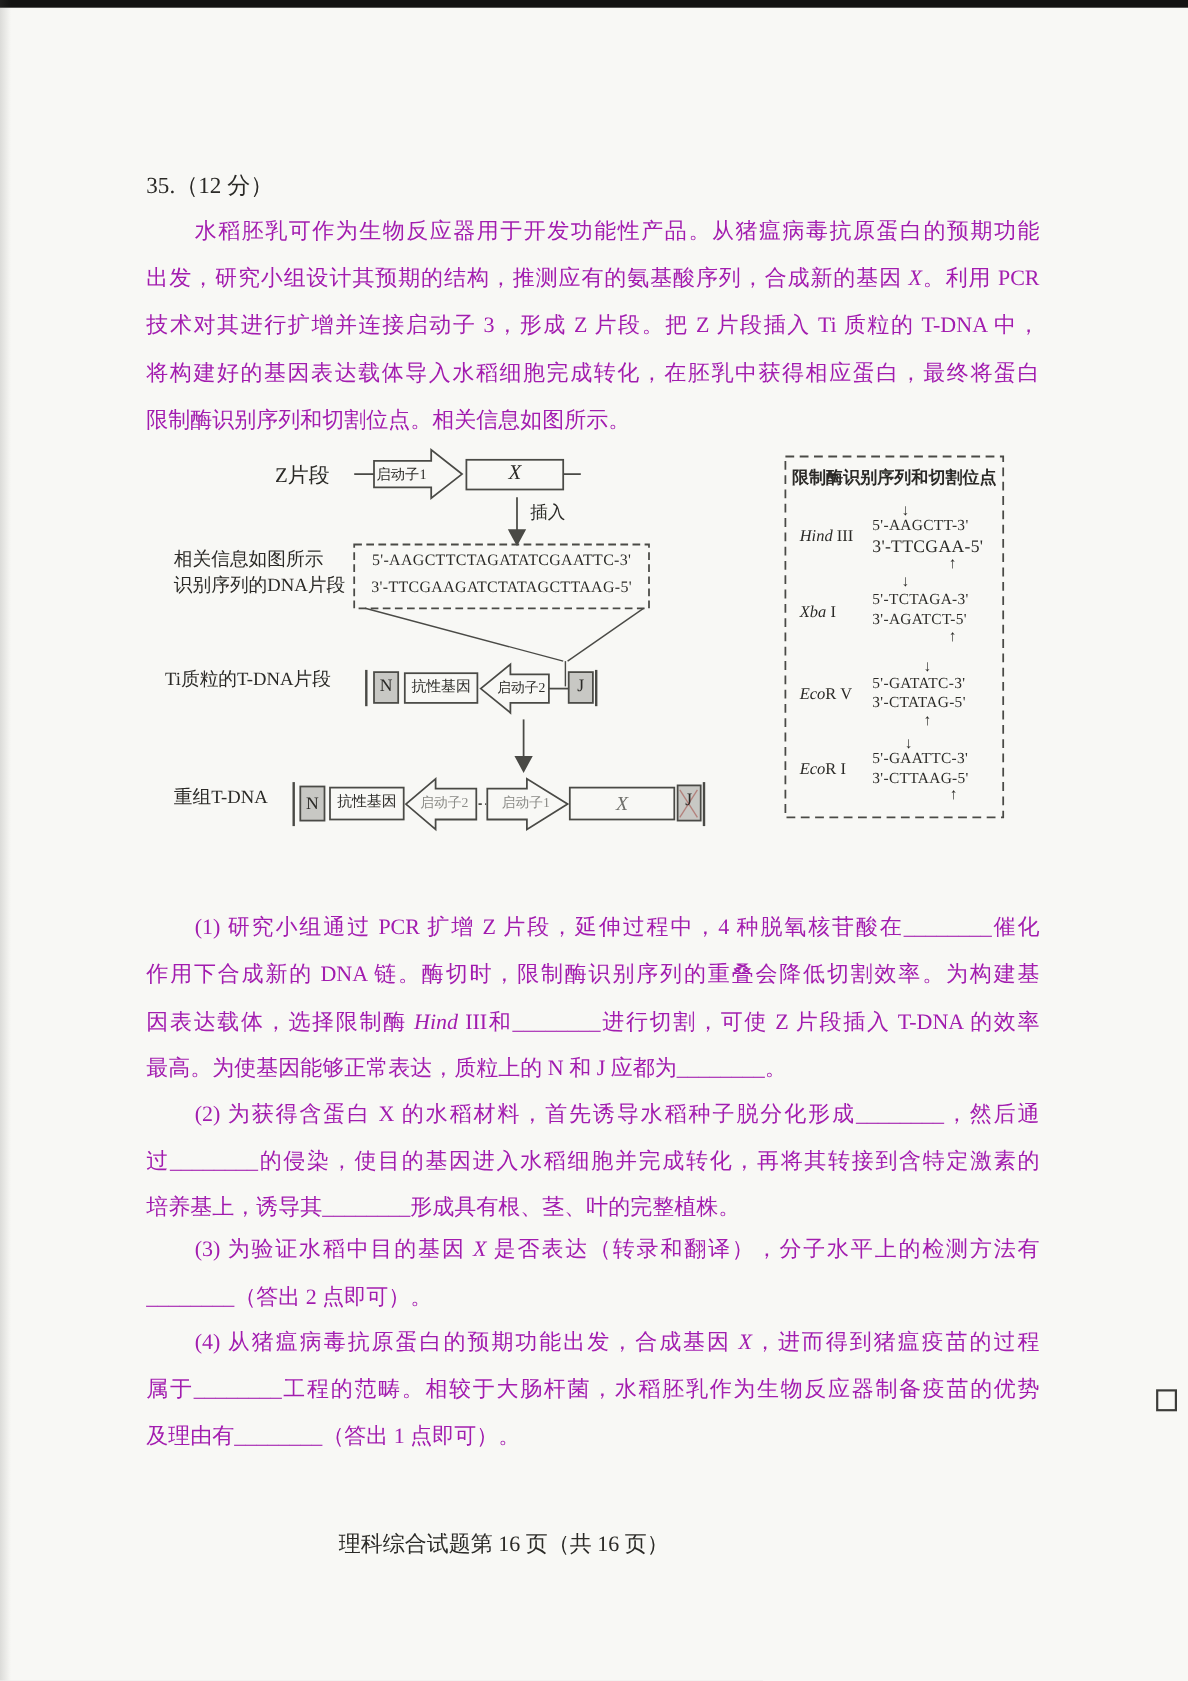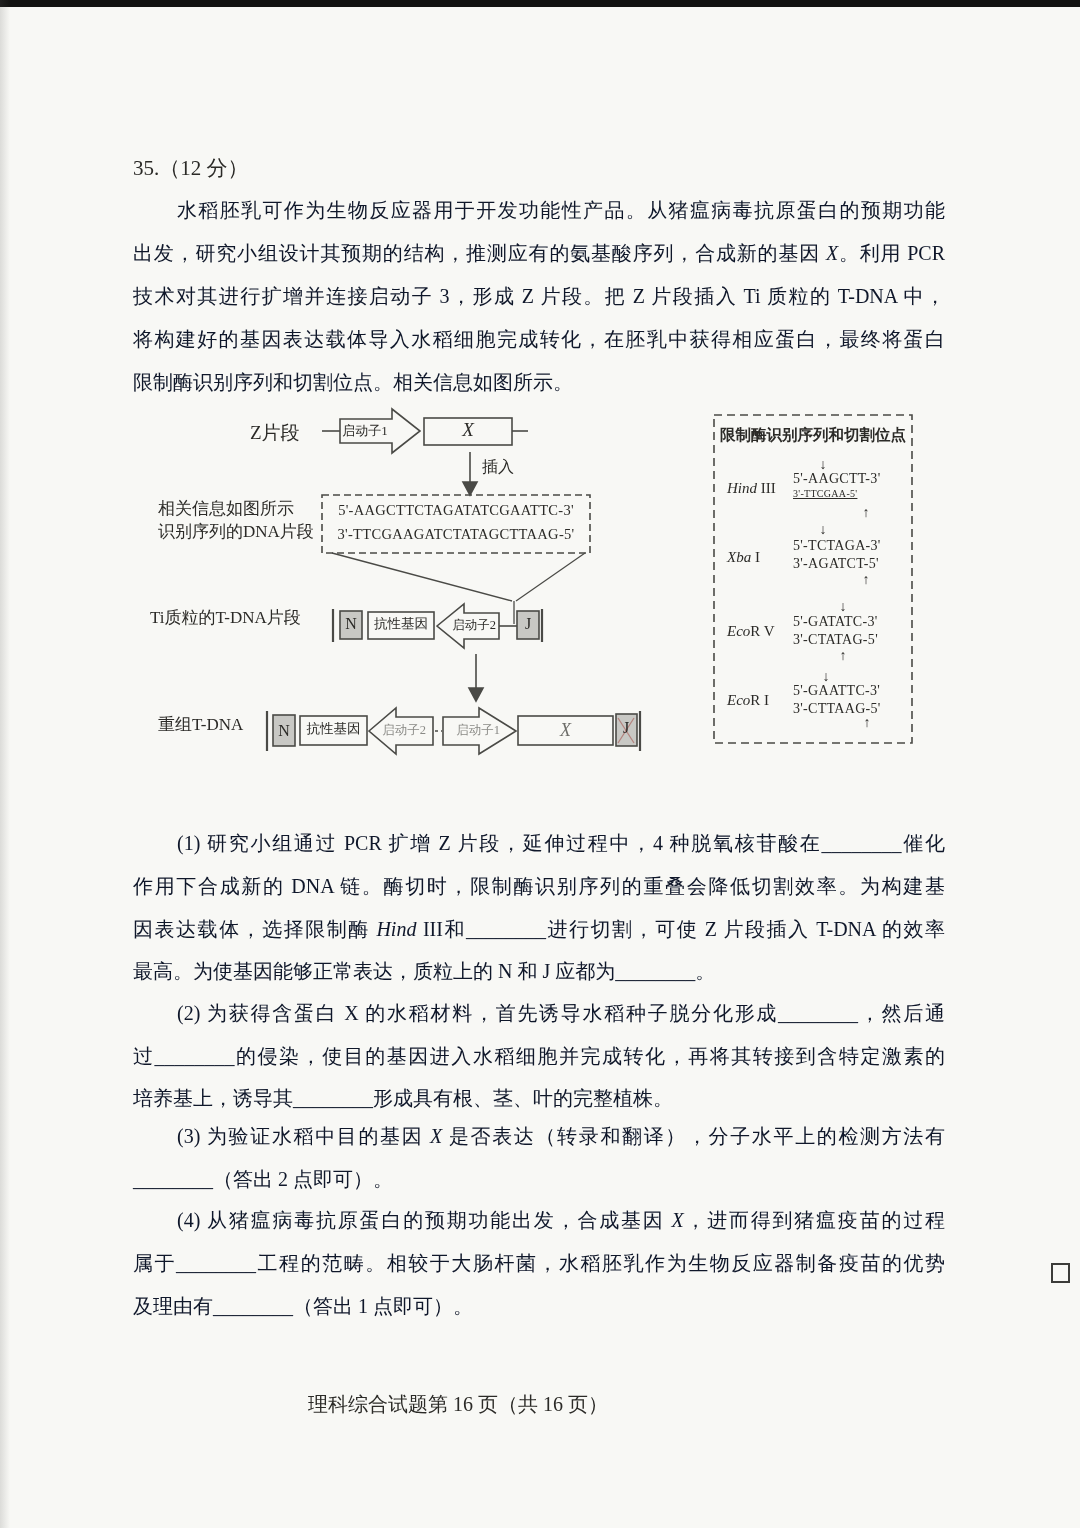--- a/index.html
+++ b/index.html
@@ -1,19 +1,19 @@
 <!DOCTYPE html>
 <html><head>
 <meta charset="utf-8">
 <style>
   html,body{margin:0;padding:0;background:#e8e8e6;}
   .page{position:relative;width:1080px;height:1528px;background:#f8f8f5;overflow:hidden;
         font-family:"Liberation Serif",serif;color:#2b2a27;}
   .t{position:absolute;line-height:1.25;white-space:nowrap;}
-  .line{position:absolute;left:133px;width:812px;font-size:20px;line-height:1.3;color:#0f172a;}
+  .line{position:absolute;left:133px;width:812px;font-size:20px;line-height:1.3;color:#a21caf;}
   .fill{text-align:justify;text-align-last:justify;white-space:normal;}
   .ind{text-indent:44px;}
   .dseq{font-family:"Liberation Serif",serif;letter-spacing:.3px;}
   .faint{color:#8a8a86;}
   .ctr{text-align:center;}
   svg{position:absolute;left:0;top:0;}
   .topbar{position:absolute;left:0;top:0;width:1080px;height:7px;background:#131312;}
   .leftshade{position:absolute;left:0;top:0;width:10px;height:1528px;
      background:linear-gradient(to right,rgba(90,90,88,.18),rgba(90,90,88,0));}
   .sqmark{position:absolute;left:1051px;top:1263px;width:15px;height:16px;border:2px solid #3c3c39;}
@@ -103,21 +103,21 @@
   <div class="t ctr faint" style="left:378px;top:723px;width:52px;font-size:12.5px;">启动子2</div>
   <div class="t ctr faint" style="left:448px;top:723px;width:60px;font-size:12.5px;">启动子1</div>
   <div class="t ctr" style="left:518px;top:719px;width:95px;font-size:18px;font-style:italic;color:#6e6e6a;">X</div>
   <div class="t ctr" style="left:615px;top:718px;width:22px;font-size:16px;">J</div>
 
   <div class="t ctr" style="left:714px;top:425px;width:198px;font-size:15.5px;font-weight:bold;">限制酶识别序列和切割位点</div>
 
   <div class="t ctr" style="left:816px;top:456px;width:14px;font-size:14px;">↓</div>
   <div class="t" style="left:727px;top:479px;font-size:15px;"><i>Hind</i> III</div>
   <div class="t dseq" style="left:793px;top:470px;font-size:14px;">5'-AAGCTT-3'</div>
-  <div class="t dseq" style="left:793px;top:488px;font-size:10px;text-decoration:underline;">3'-TTCGAA-5'</div>
+  <div class="t dseq" style="left:793px;top:488px;font-size:16px;">3'-TTCGAA-5'</div>
   <div class="t ctr" style="left:859px;top:504px;width:14px;font-size:14px;">↑</div>
 
   <div class="t ctr" style="left:816px;top:521px;width:14px;font-size:14px;">↓</div>
   <div class="t" style="left:727px;top:548px;font-size:15px;"><i>Xba</i> I</div>
   <div class="t dseq" style="left:793px;top:537px;font-size:14px;">5'-TCTAGA-3'</div>
   <div class="t dseq" style="left:793px;top:555px;font-size:14px;">3'-AGATCT-5'</div>
   <div class="t ctr" style="left:859px;top:571px;width:14px;font-size:14px;">↑</div>
 
   <div class="t ctr" style="left:836px;top:598px;width:14px;font-size:14px;">↓</div>
   <div class="t" style="left:727px;top:622px;font-size:15px;"><i>Eco</i>R V</div>

